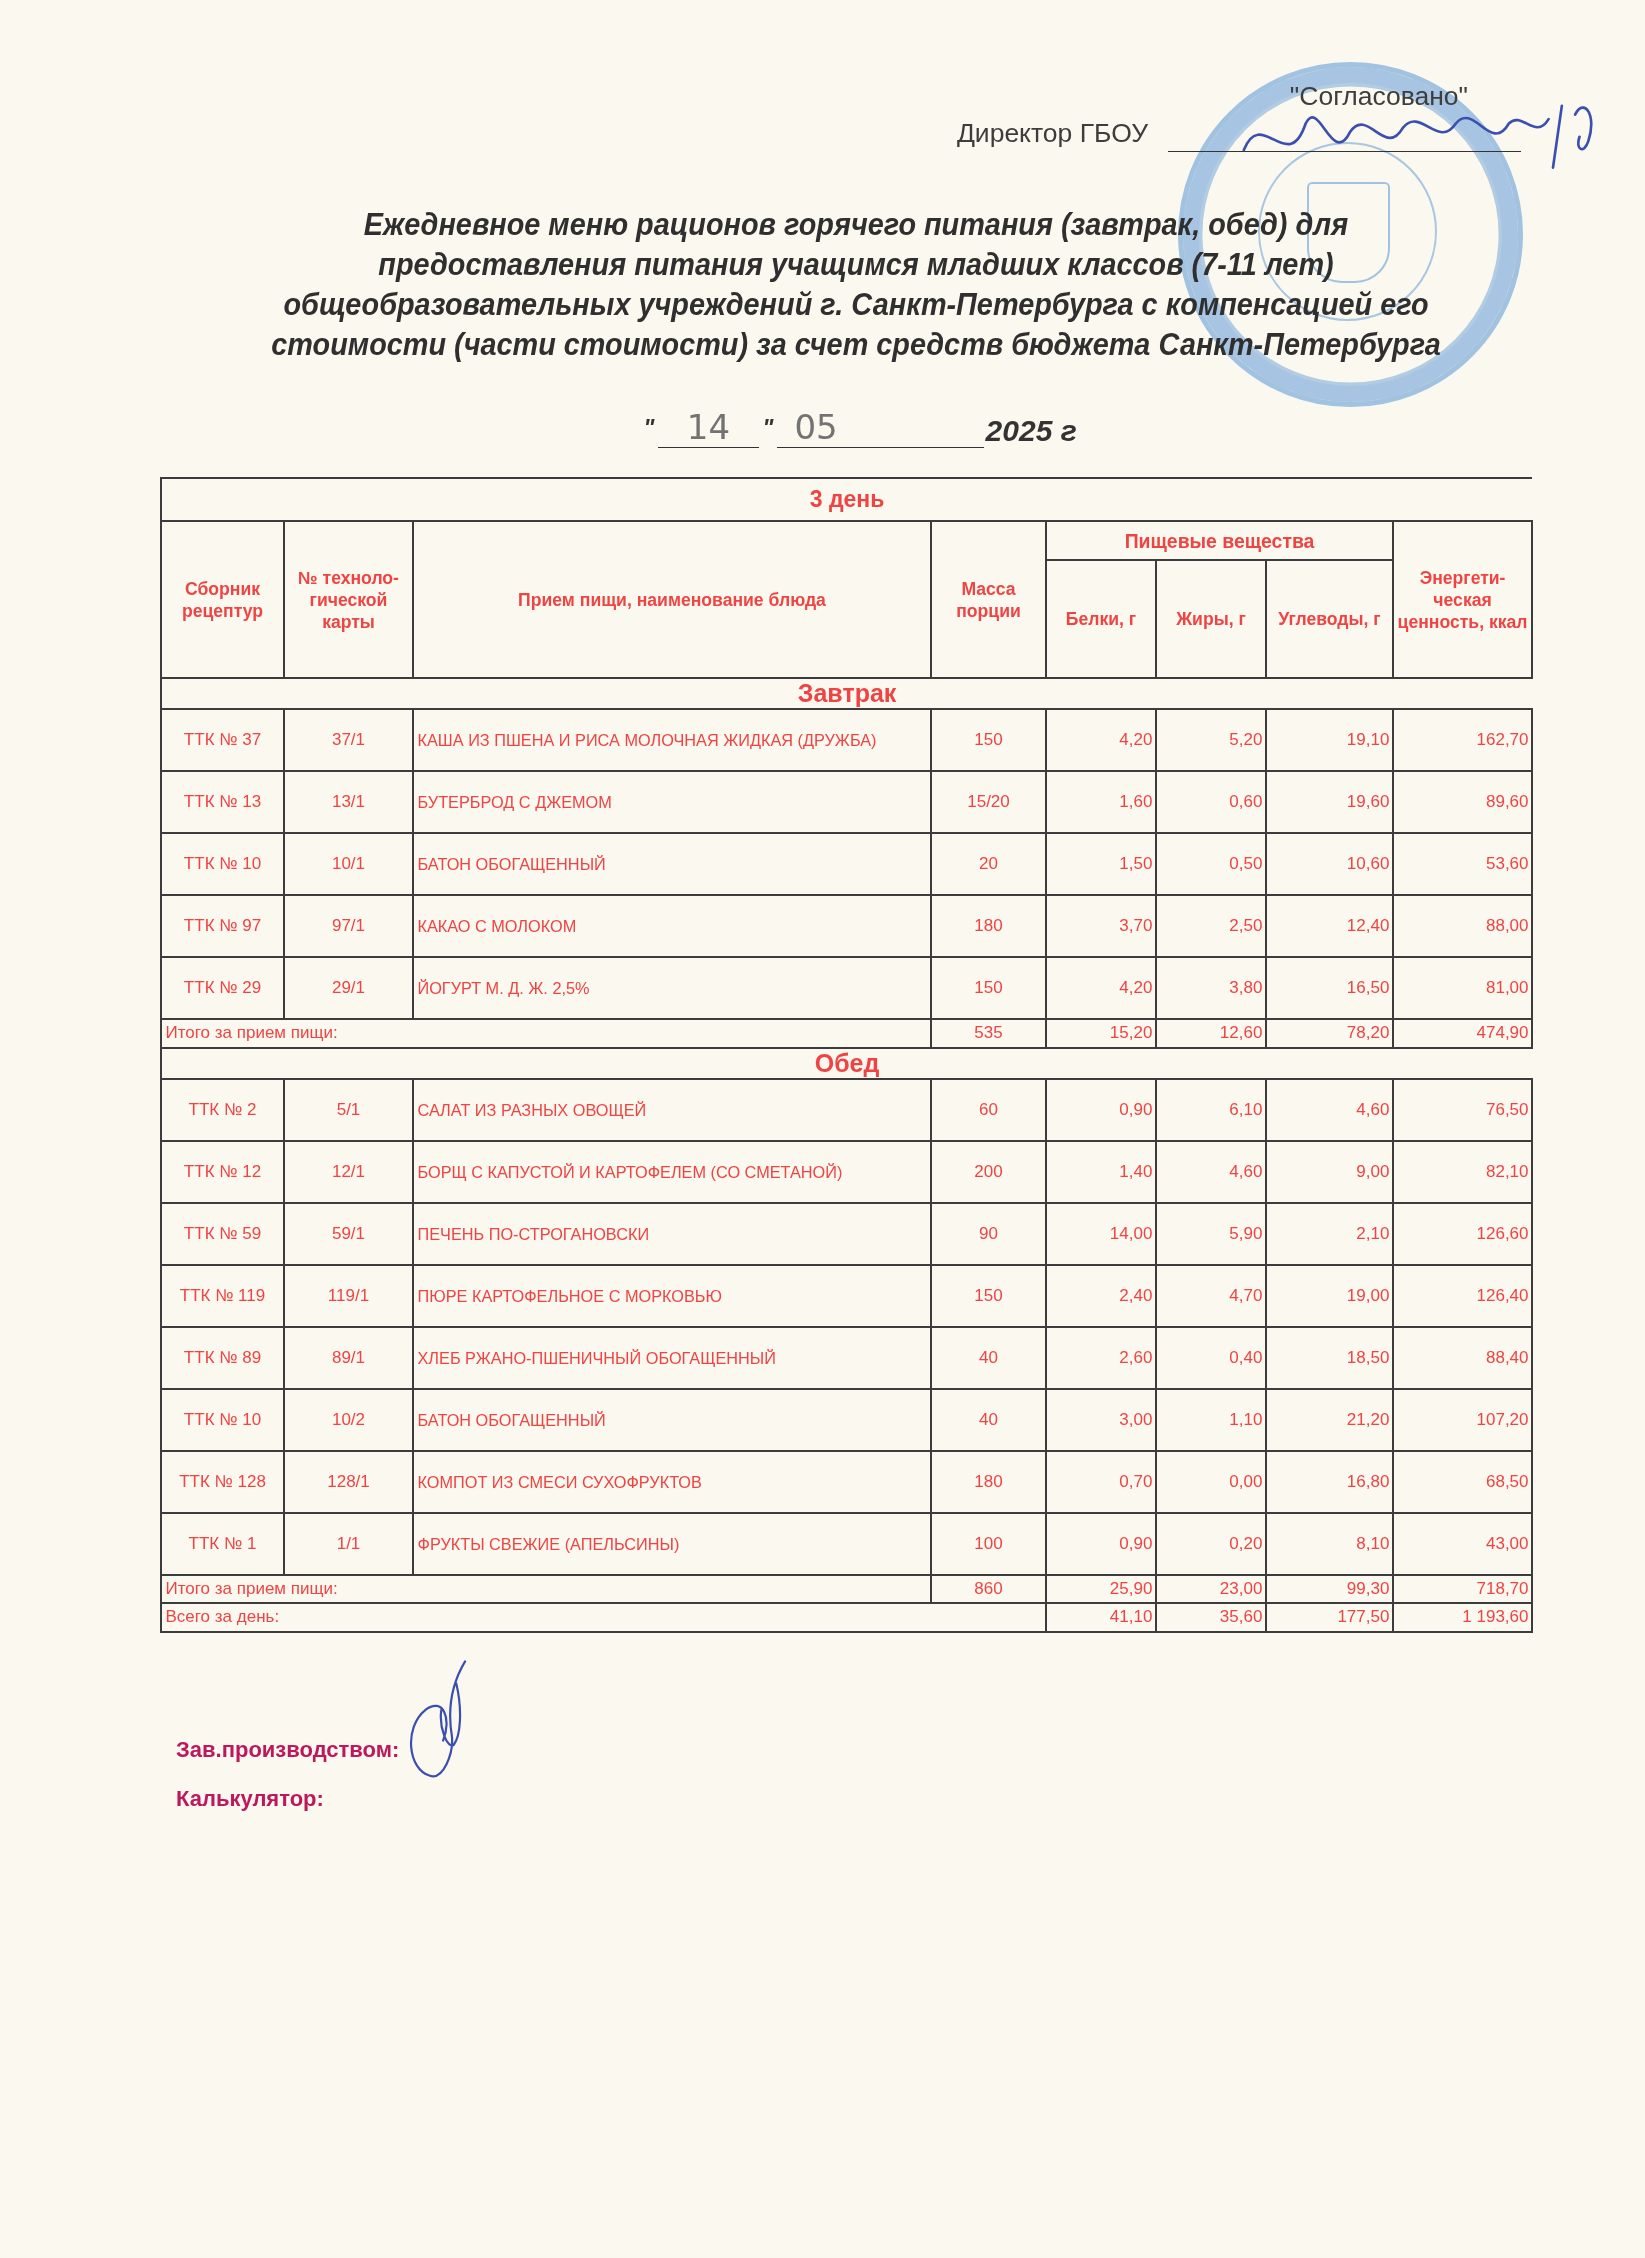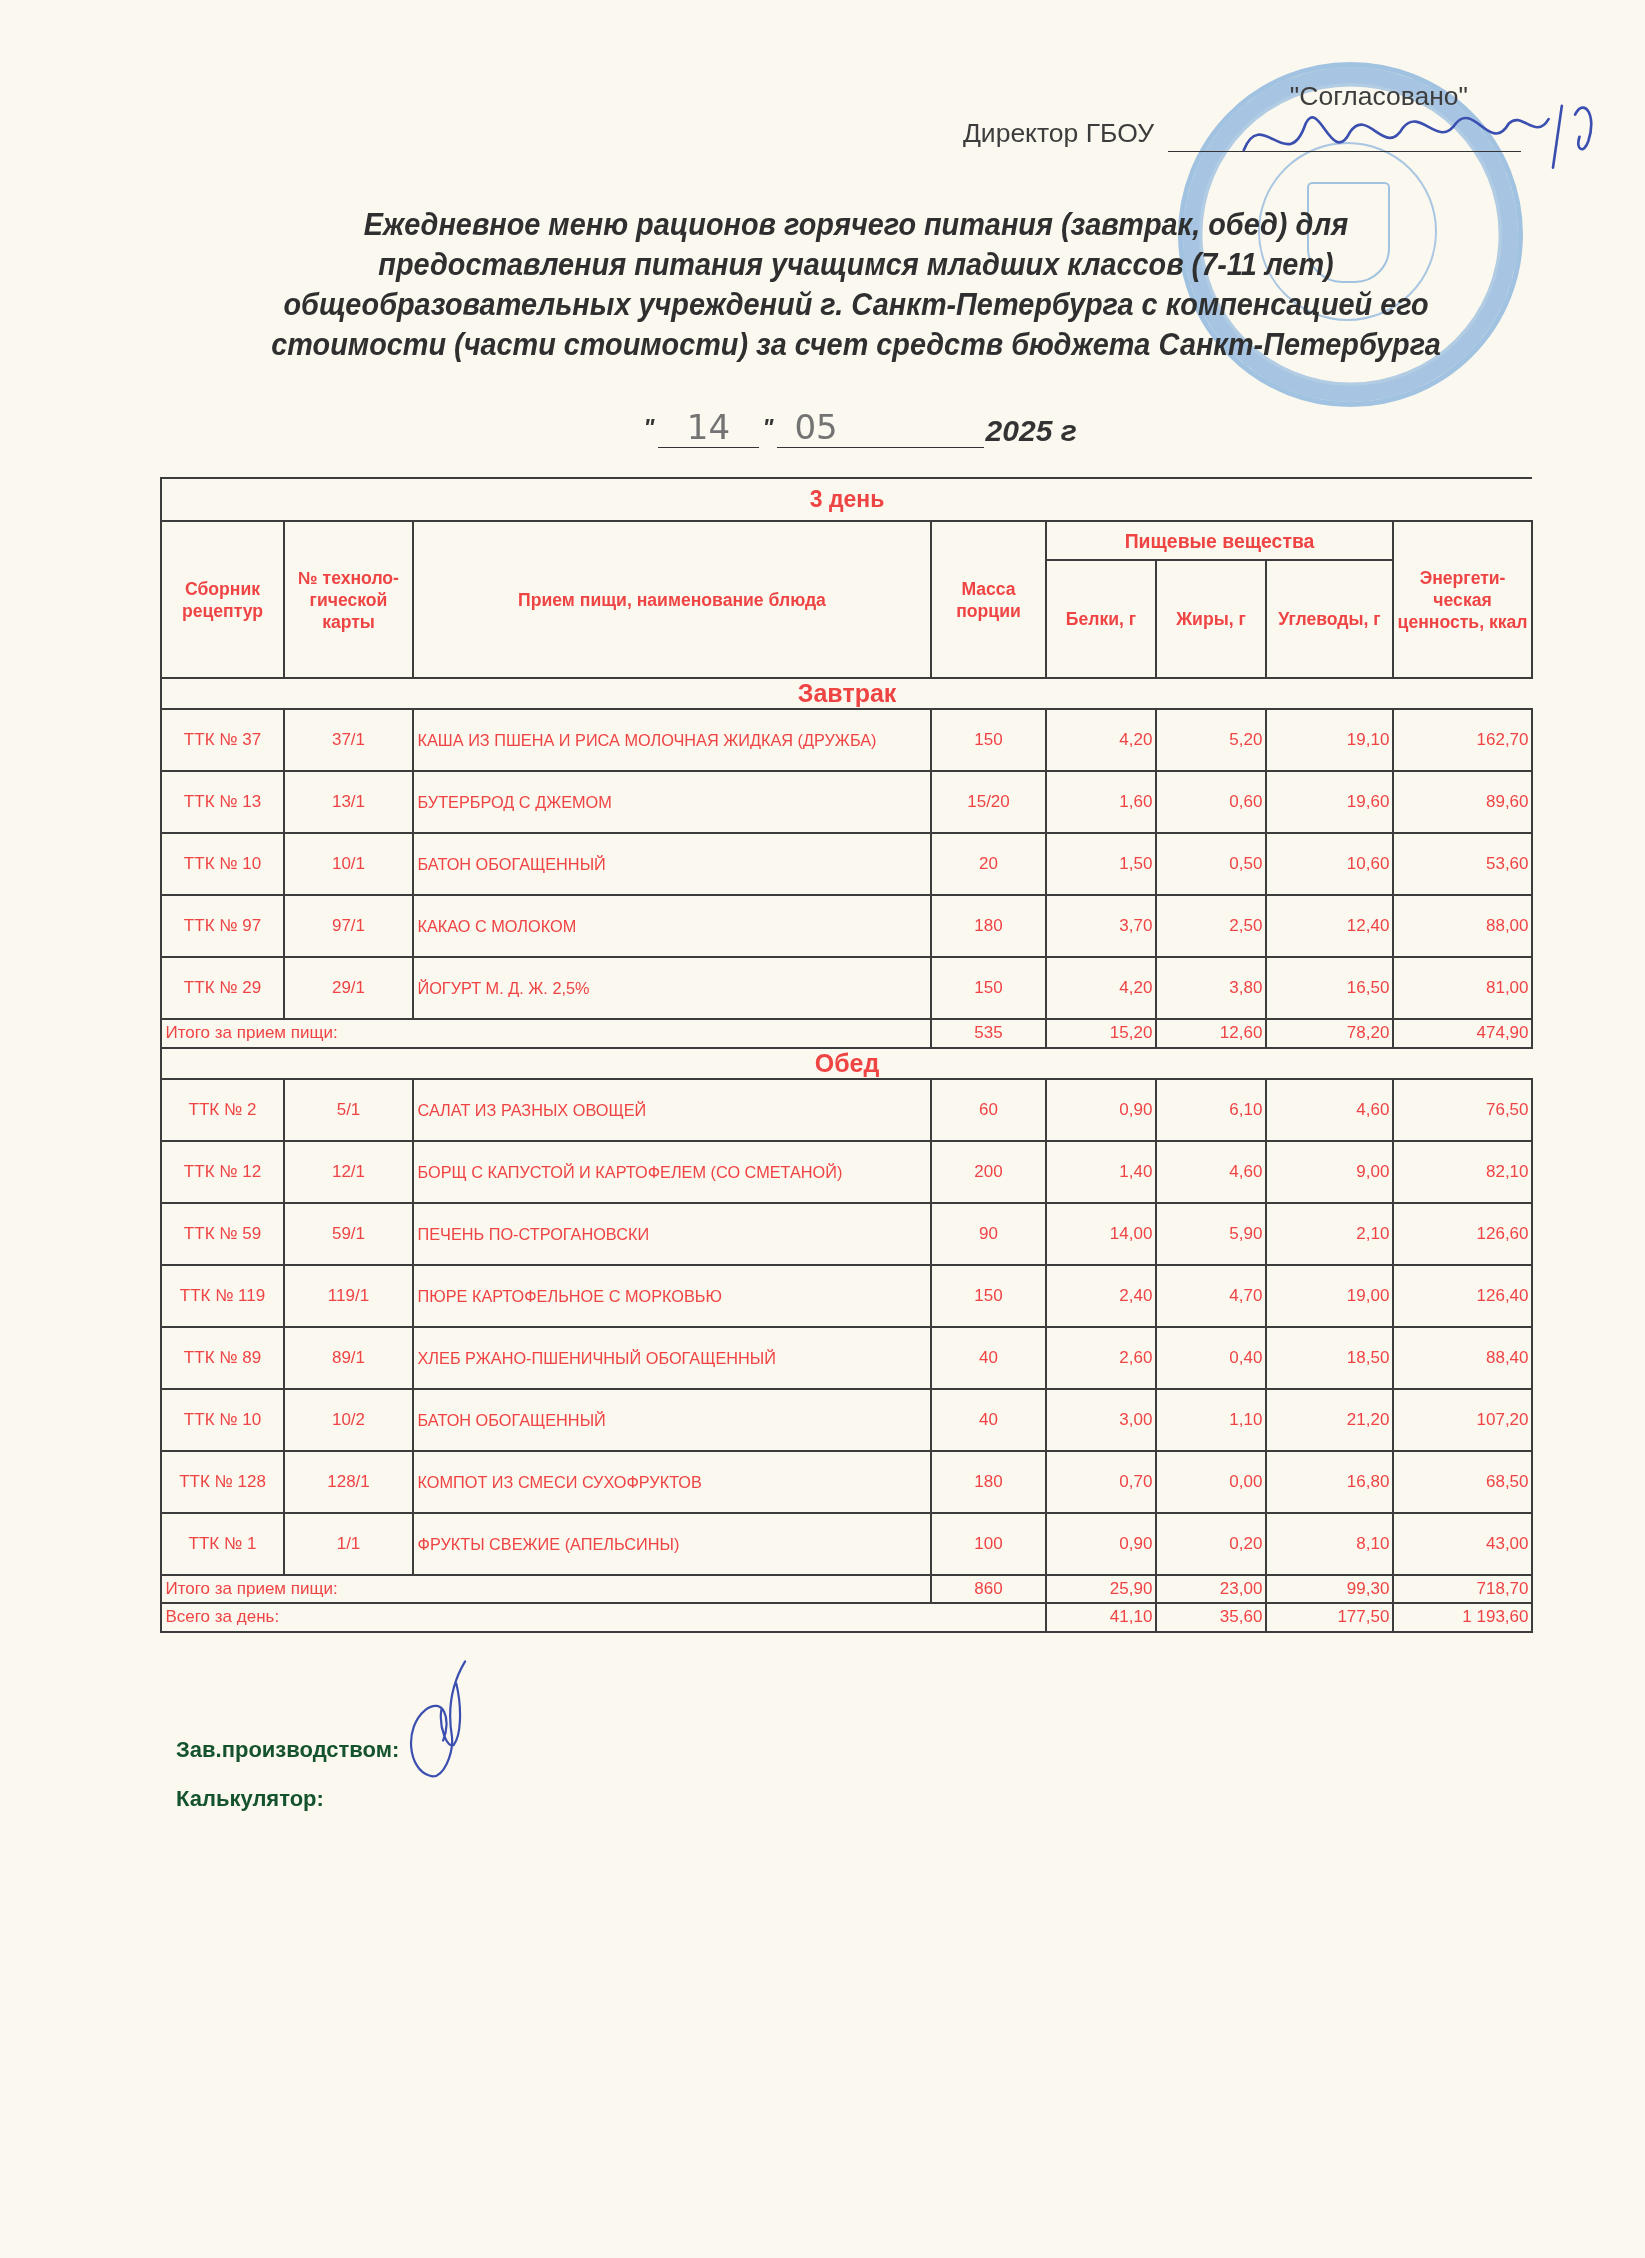--- a/index.html
+++ b/index.html
@@ -9,21 +9,21 @@
     position: relative;
     font-family: "Liberation Sans", sans-serif;
     color: #3a3a3a;
     overflow: hidden;
   }
   .approval {
     position: absolute; right: 124px; top: 78px;
     text-align: right; font-size: 26.5px; line-height: 37px; color: #3d3d3d;
   }
   .approval .line1 { padding-right: 53px; }
-  .approval .line2 { display: flex; align-items: flex-end; gap: 14px; text-align: right; }
+  .approval .line2 { display: flex; align-items: flex-end; gap: 20px; text-align: right; }
   .approval .sign-underline {
     display: inline-block; width: 353px; border-bottom: 1.8px solid #333; height: 26.5px;
   }
   .stamp {
     position: absolute; left: 1178px; top: 62px; width: 335px; height: 335px;
     border-radius: 50%;
     border: 5.3px solid rgba(70,140,210,0.55);
     box-shadow: inset 0 0 0 16px rgba(70,140,210,0.12), inset 0 0 0 19.4px rgba(70,140,210,0.45);
     opacity: 0.9;
   }
@@ -72,21 +72,21 @@
   .day-row td { height: 41px; text-align: center; font-weight: bold; font-size: 23px; border-right: none !important; }
   .section-row td { height: 26.5px; text-align: center; font-weight: bold; font-size: 25px; border-right: none !important; }
   .item-row td { height: 60px; }
   .c { text-align: center; }
   .r { text-align: right; padding-right: 2.6px !important; }
   .name { text-align: left; line-height: 20px; font-size: 16.3px; }
   .total-row td { height: 26.5px; font-weight: normal; font-size: 17px; }
   .grand-row td { height: 26.5px; font-weight: normal; font-size: 17px; }
 
   .footer {
-    position: absolute; left: 176px; top: 1725px; font-weight: bold; font-size: 22px; color: #14532d;
+    position: absolute; left: 176px; top: 1725px; font-weight: bold; font-size: 22px; color: #be185d;
   }
   .footer div { height: 49px; line-height: 49px; }
   .signature-chef { position: absolute; left: 399px; top: 1657px; width: 97px; height: 132px; }
 </style>
 </head>
 <body>
 
 <div class="stamp">
   <div class="inner"></div>
   <div class="emblem"></div>

